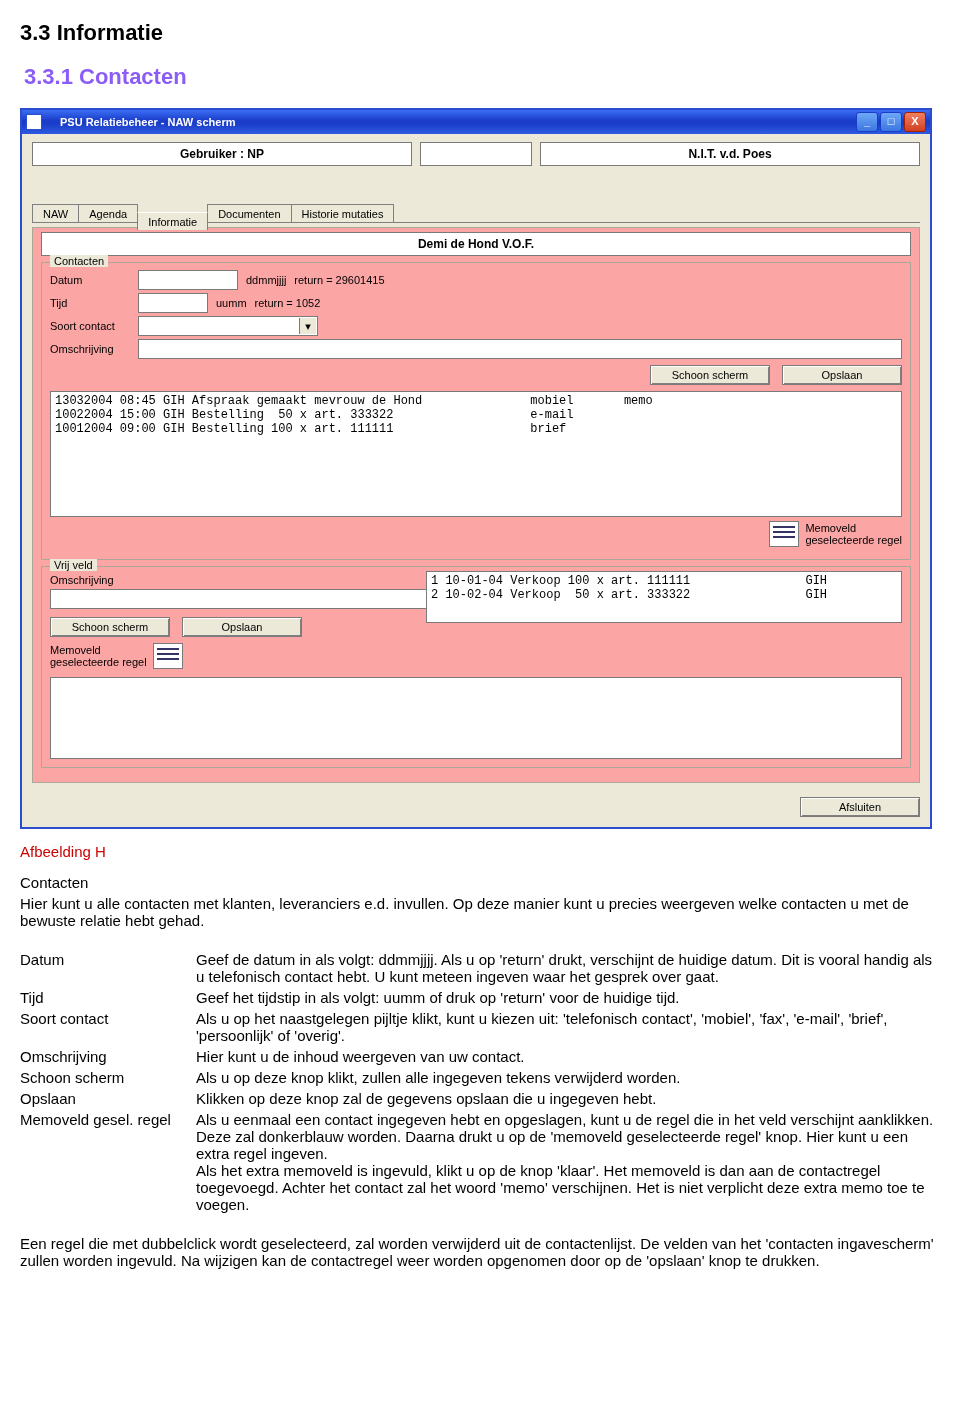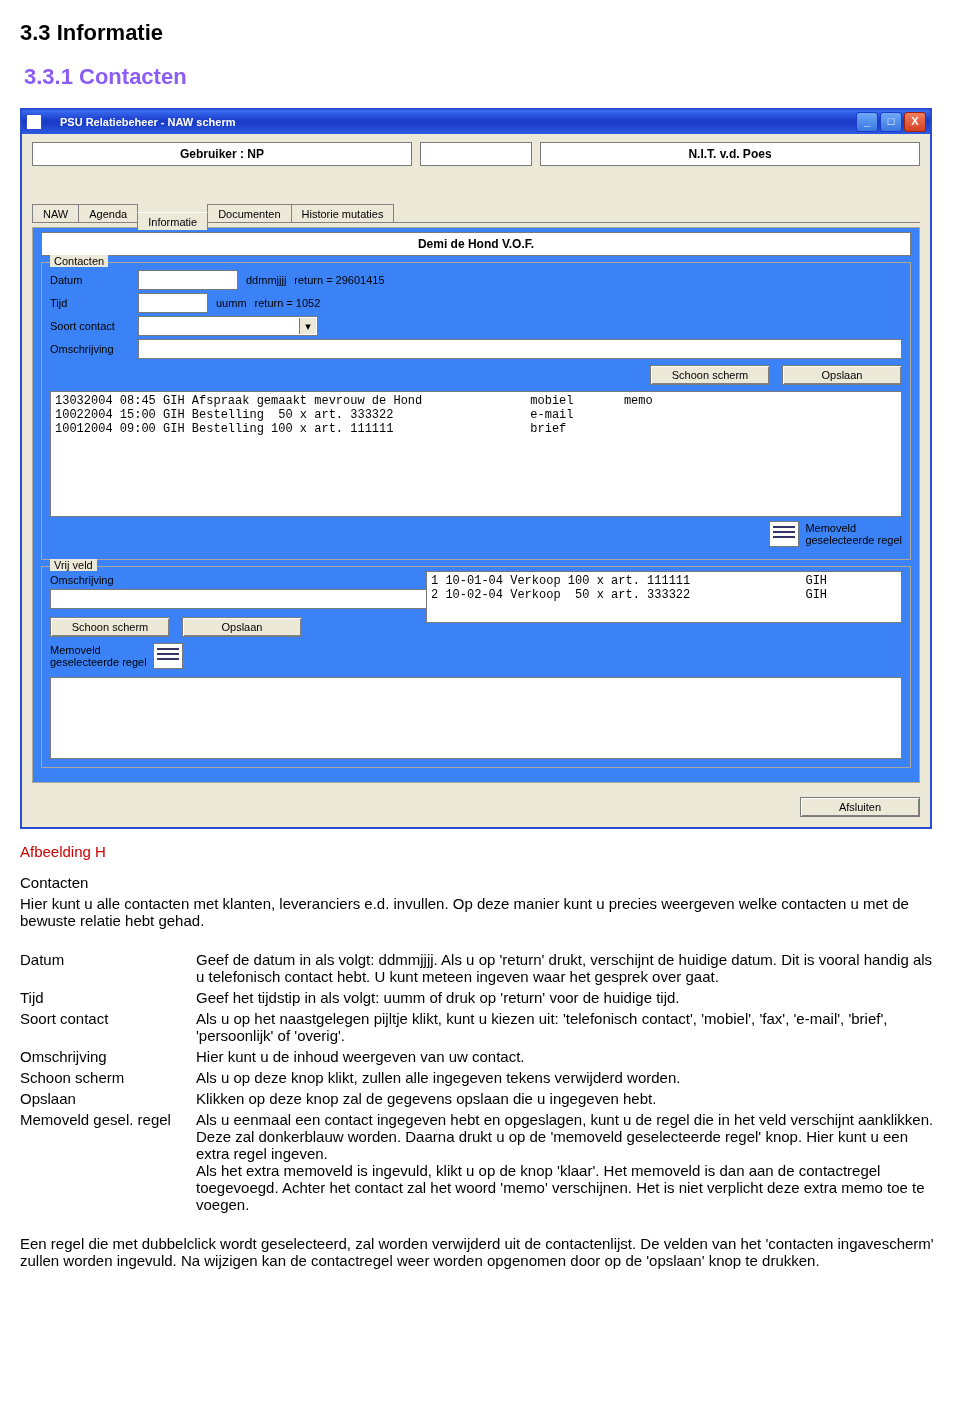--- a/index.html
+++ b/index.html
@@ -61,21 +61,21 @@
   }
   .tab {
     padding:3px 10px 2px 10px;
     border:1px solid #808080; border-bottom:none;
     background:#ece9d8;
     font-size:11px; margin-right:-1px;
     position:relative;
     margin-top:28px;
   }
   .tab.active { background:#ece9d8; border-top:1px solid #fff; z-index:2; top:8px;}
-  .panel { margin: 4px 10px 6px 10px; border:1px solid #aca899; background:#3b82f6; padding:4px 8px 8px 8px;}
+  .panel { margin: 4px 10px 6px 10px; border:1px solid #aca899; background:#fca5a5; padding:4px 8px 8px 8px;}
   .name-box { background:#fff; border:1px solid #7a7a7a; height:22px; font-weight:bold; font-size:12px; display:flex; align-items:center; justify-content:center;}
   .fieldset { border:1px solid #aca899; margin:6px 0; padding:4px 8px 8px 8px; position:relative;}
   .fieldset-title { position:absolute; top:-8px; left:8px; background:#ece9d8; padding:0 4px; font-size:11px;}
   .frow { display:flex; align-items:center; gap:8px; margin:3px 0; font-size:11px;}
   .frow label { width:80px;}
   .input { background:#fff; border:1px solid #7a7a7a; height:18px; padding:0 4px; font-size:11px;}
   .input.sm { width:90px;}
   .input.med { width:170px; position:relative;}
   .input.long { flex:1;}
   .hint { font-size:11px; color:#000;}

